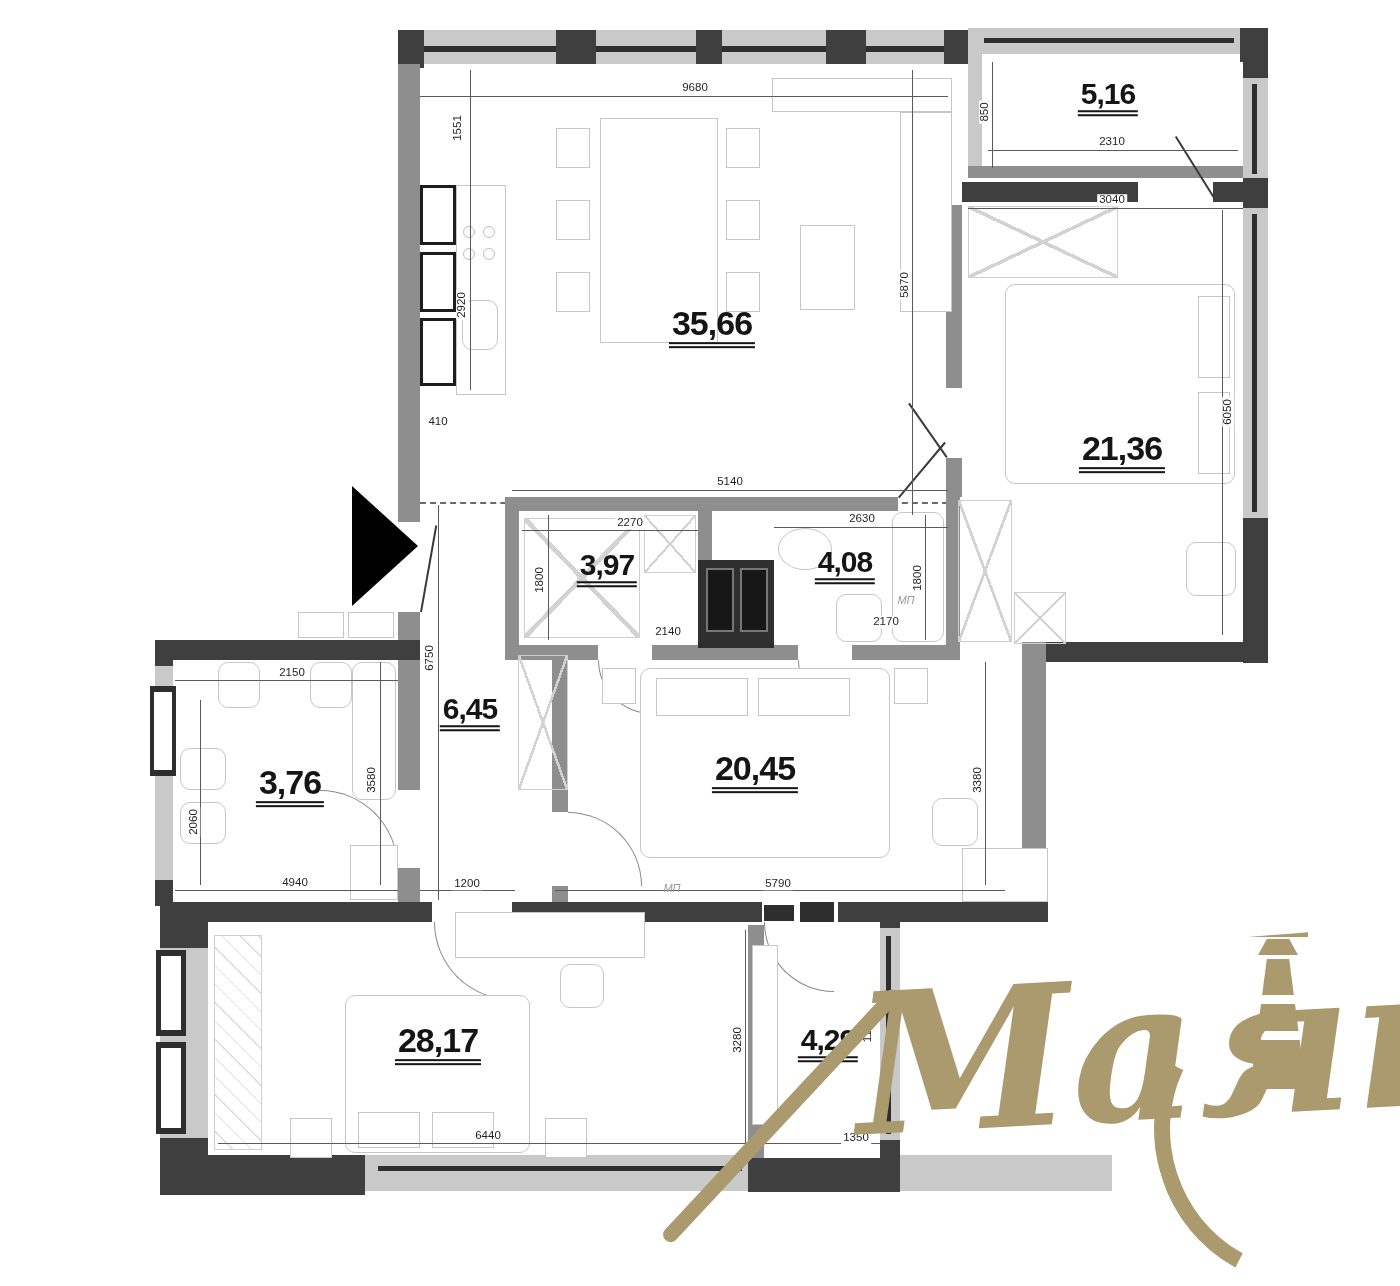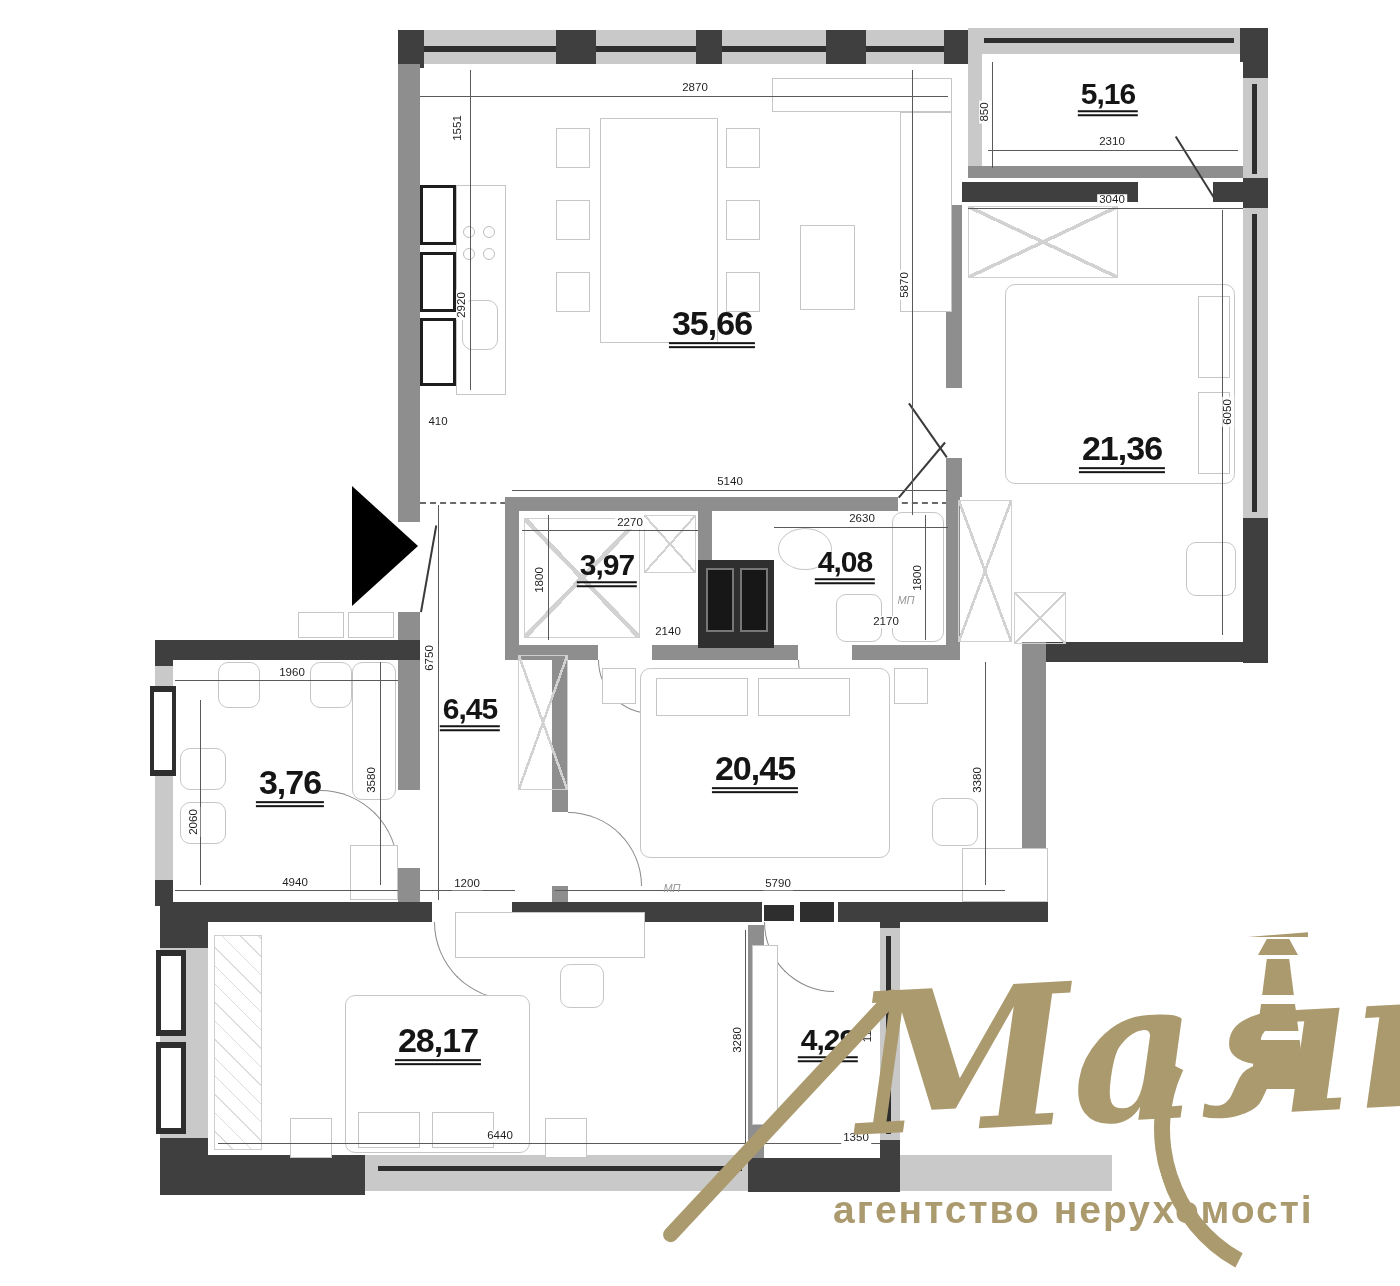--- a/index.html
+++ b/index.html
@@ -237,47 +237,47 @@
   <div class="dl-v" style="left:912px;top:70px;height:445px"></div>
   <div class="dl-v" style="left:1222px;top:210px;height:425px"></div>
   <div class="dl-v" style="left:548px;top:515px;height:125px"></div>
   <div class="dl-v" style="left:925px;top:515px;height:125px"></div>
   <div class="dl-v" style="left:438px;top:505px;height:395px"></div>
   <div class="dl-v" style="left:200px;top:700px;height:185px"></div>
   <div class="dl-v" style="left:380px;top:662px;height:223px"></div>
   <div class="dl-v" style="left:985px;top:662px;height:223px"></div>
   <div class="dl-v" style="left:745px;top:930px;height:213px"></div>
 
-  <div class="dim" style="left:695px;top:88px">2870</div>
+  <div class="dim" style="left:695px;top:88px">9680</div>
   <div class="dimv" style="left:458px;top:128px">1551</div>
   <div class="dimv" style="left:462px;top:305px">2920</div>
   <div class="dim" style="left:438px;top:422px">410</div>
   <div class="dimv" style="left:985px;top:112px">850</div>
   <div class="dim" style="left:1112px;top:142px">2310</div>
   <div class="dim" style="left:1112px;top:200px">3040</div>
   <div class="dimv" style="left:905px;top:285px">5870</div>
   <div class="dimv" style="left:1228px;top:412px">6050</div>
   <div class="dim" style="left:730px;top:482px">5140</div>
   <div class="dim" style="left:630px;top:523px">2270</div>
   <div class="dim" style="left:862px;top:519px">2630</div>
   <div class="dimv" style="left:540px;top:580px">1800</div>
   <div class="dimv" style="left:918px;top:578px">1800</div>
   <div class="dim" style="left:668px;top:632px">2140</div>
   <div class="dim" style="left:886px;top:622px">2170</div>
   <div class="dimv" style="left:430px;top:658px">6750</div>
-  <div class="dim" style="left:292px;top:673px">1960</div>
+  <div class="dim" style="left:292px;top:673px">2150</div>
   <div class="dimv" style="left:372px;top:780px">3580</div>
   <div class="dimv" style="left:194px;top:822px">2060</div>
   <div class="dim" style="left:295px;top:883px">4940</div>
   <div class="dim" style="left:467px;top:884px">1200</div>
   <div class="dim" style="left:778px;top:884px">5790</div>
   <div class="dimv" style="left:978px;top:780px">3380</div>
   <div class="dimv" style="left:738px;top:1040px">3280</div>
   <div class="dimv" style="left:868px;top:1030px">1180</div>
-  <div class="dim" style="left:500px;top:1136px">6440</div>
+  <div class="dim" style="left:488px;top:1136px">6440</div>
   <div class="dim" style="left:856px;top:1138px">1350</div>
 
   <div class="area" style="left:712px;top:327px">35,66</div>
   <div class="area small" style="left:1108px;top:97px">5,16</div>
   <div class="area" style="left:1122px;top:452px">21,36</div>
   <div class="area small" style="left:607px;top:568px">3,97</div>
   <div class="area small" style="left:845px;top:565px">4,08</div>
   <div class="area small" style="left:470px;top:712px">6,45</div>
   <div class="area" style="left:290px;top:786px">3,76</div>
   <div class="area" style="left:755px;top:772px">20,45</div>
@@ -292,15 +292,14 @@
     <div class="goldbg" style="left:8px;top:0px;width:60px;height:12px;clip-path:polygon(0 100%,100% 60%,100% 100%)"></div>
     <div class="goldbg" style="left:10px;top:34px;width:56px;height:130px;clip-path:polygon(30% 0,70% 0,100% 100%,0 100%)"></div>
     <div style="left:6px;top:70px;width:64px;height:9px;background:#fff"></div>
     <div style="left:2px;top:106px;width:72px;height:9px;background:#fff"></div>
   </div>
 
   <div class="goldbg" style="left:660px;top:1235px;width:340px;height:15px;transform:rotate(-47deg);transform-origin:left top;border-radius:8px"></div>
   <div style="left:1155px;top:985px;width:280px;height:300px;border:16px solid transparent;border-left-color:#ab9a6e;border-radius:50%;transform:rotate(-18deg)"></div>
 
   <div class="wm-brand gold" style="left:855px;top:952px">Маяк</div>
-  <div class="wm-sub gold" style="left:833px;top:1188px">агентство нерухомості</div>
 
 </div>
 
 </body></html>

